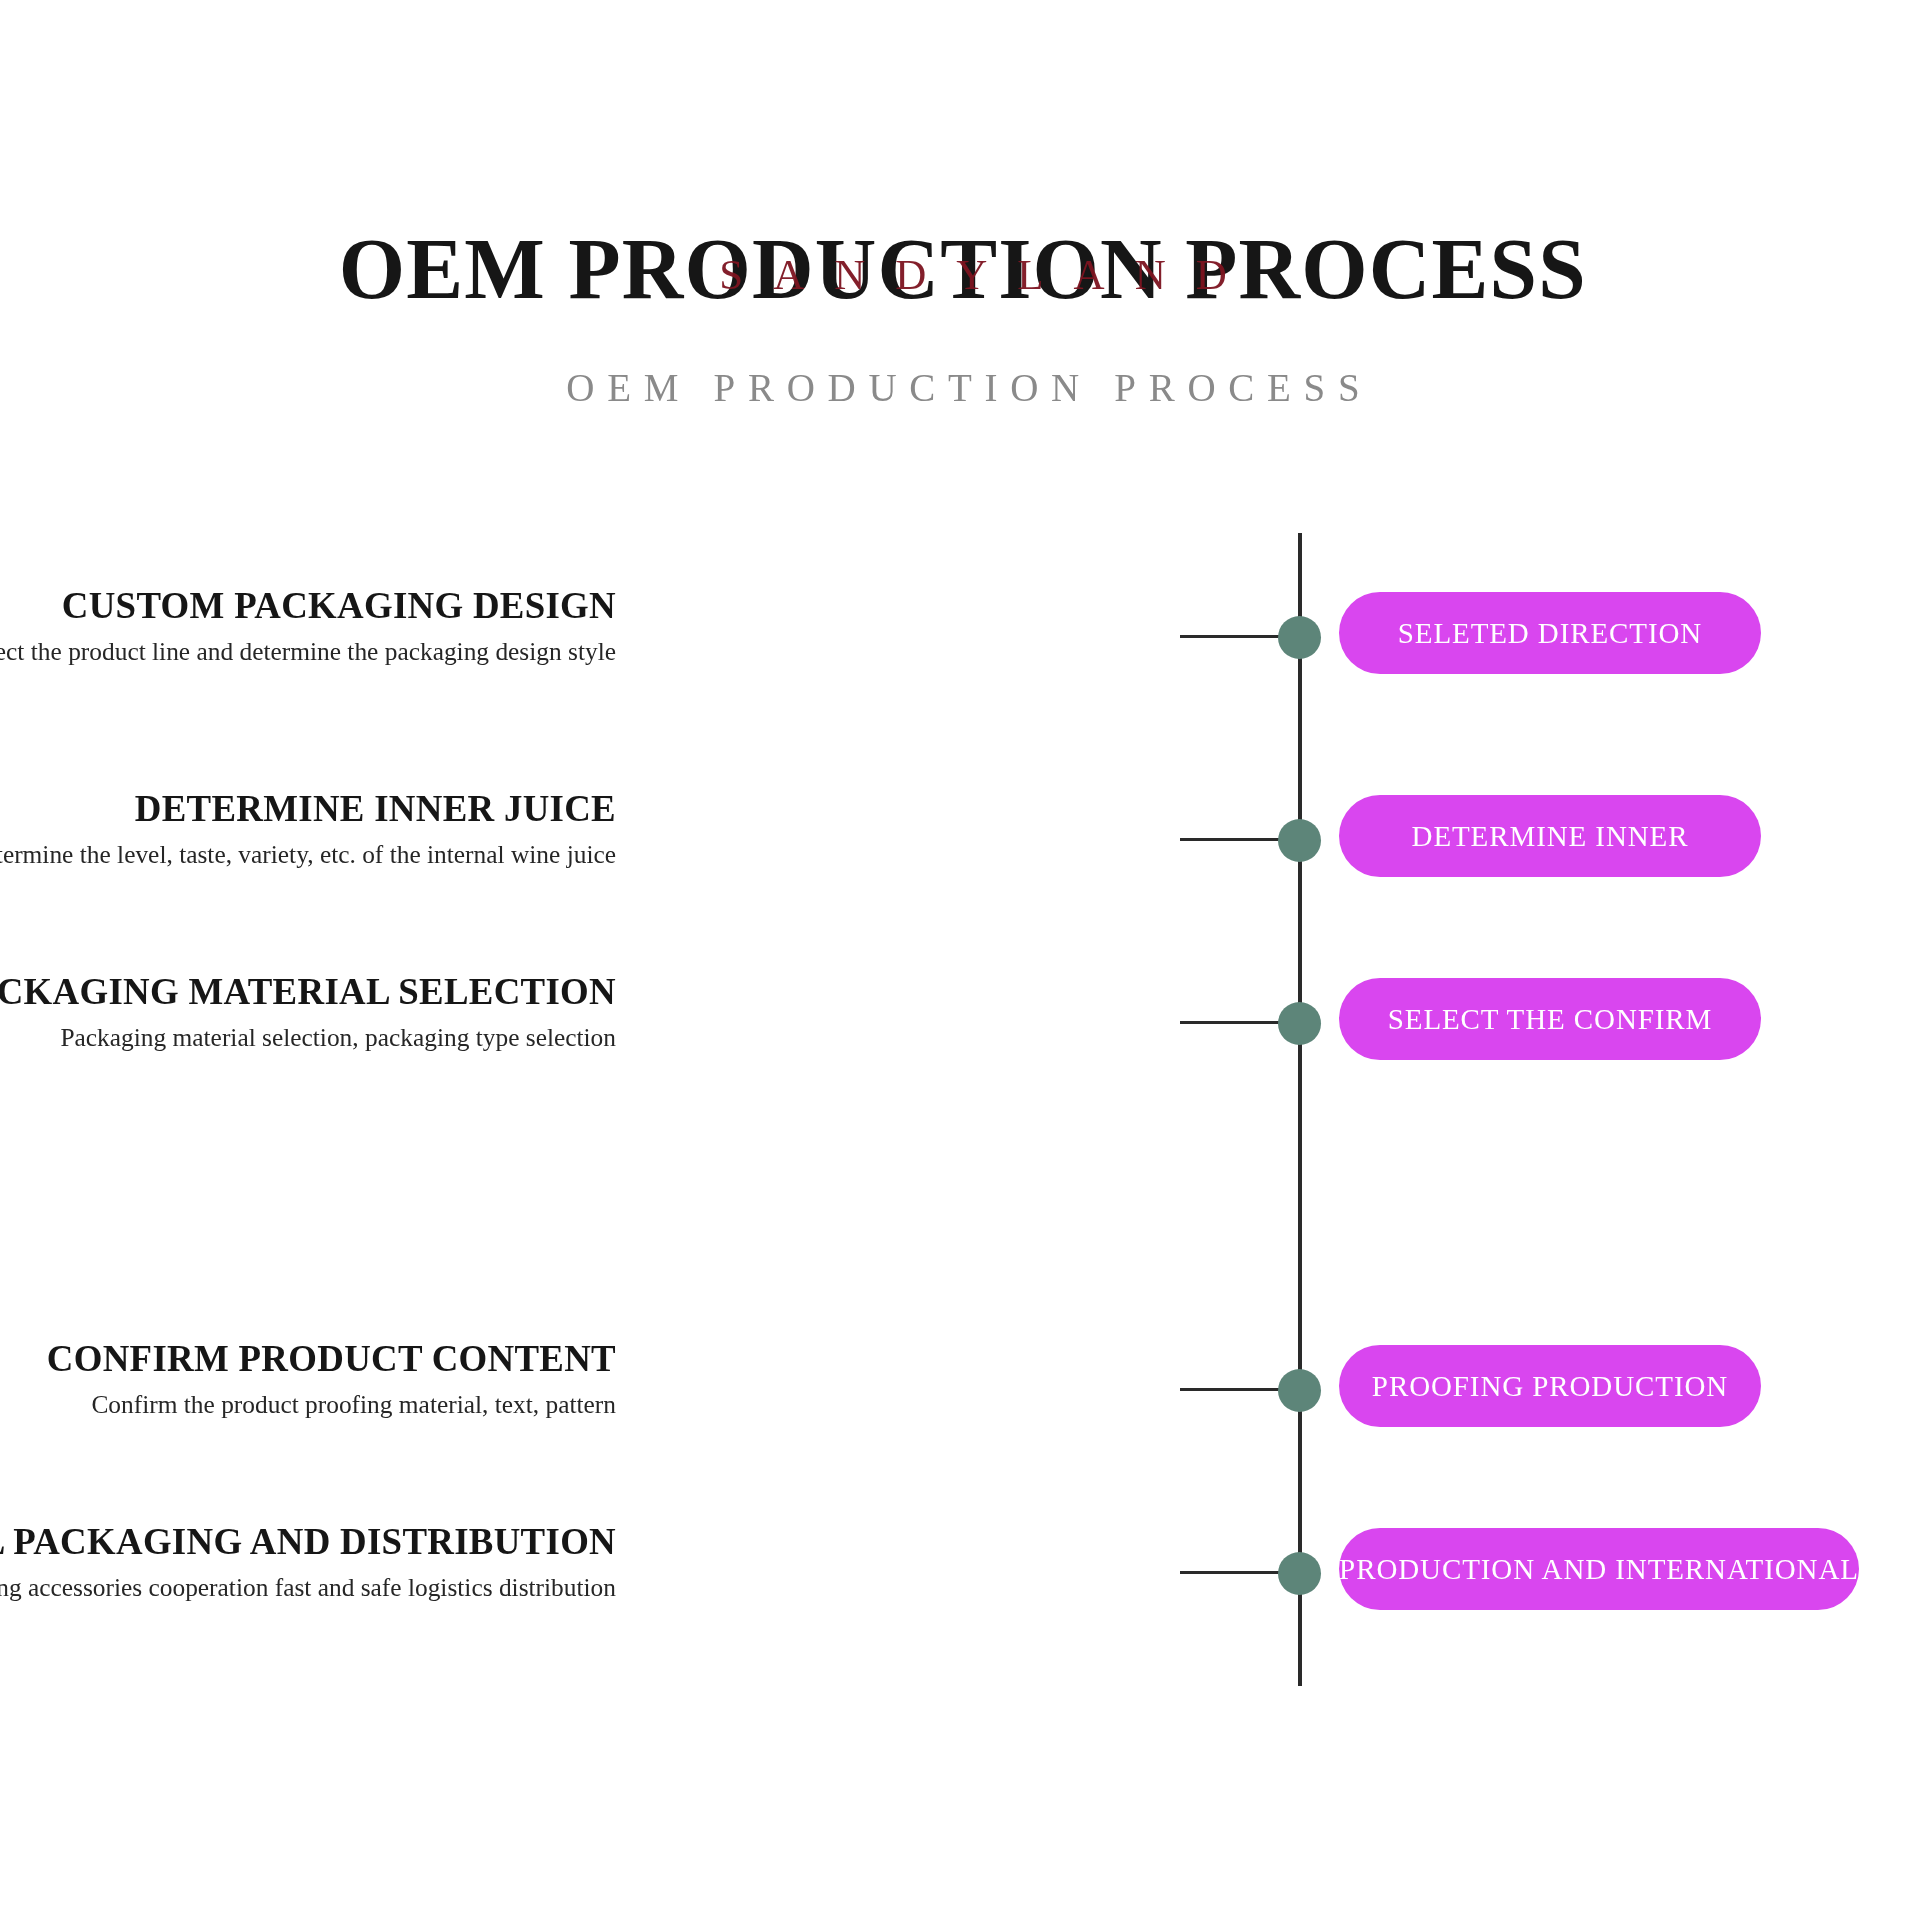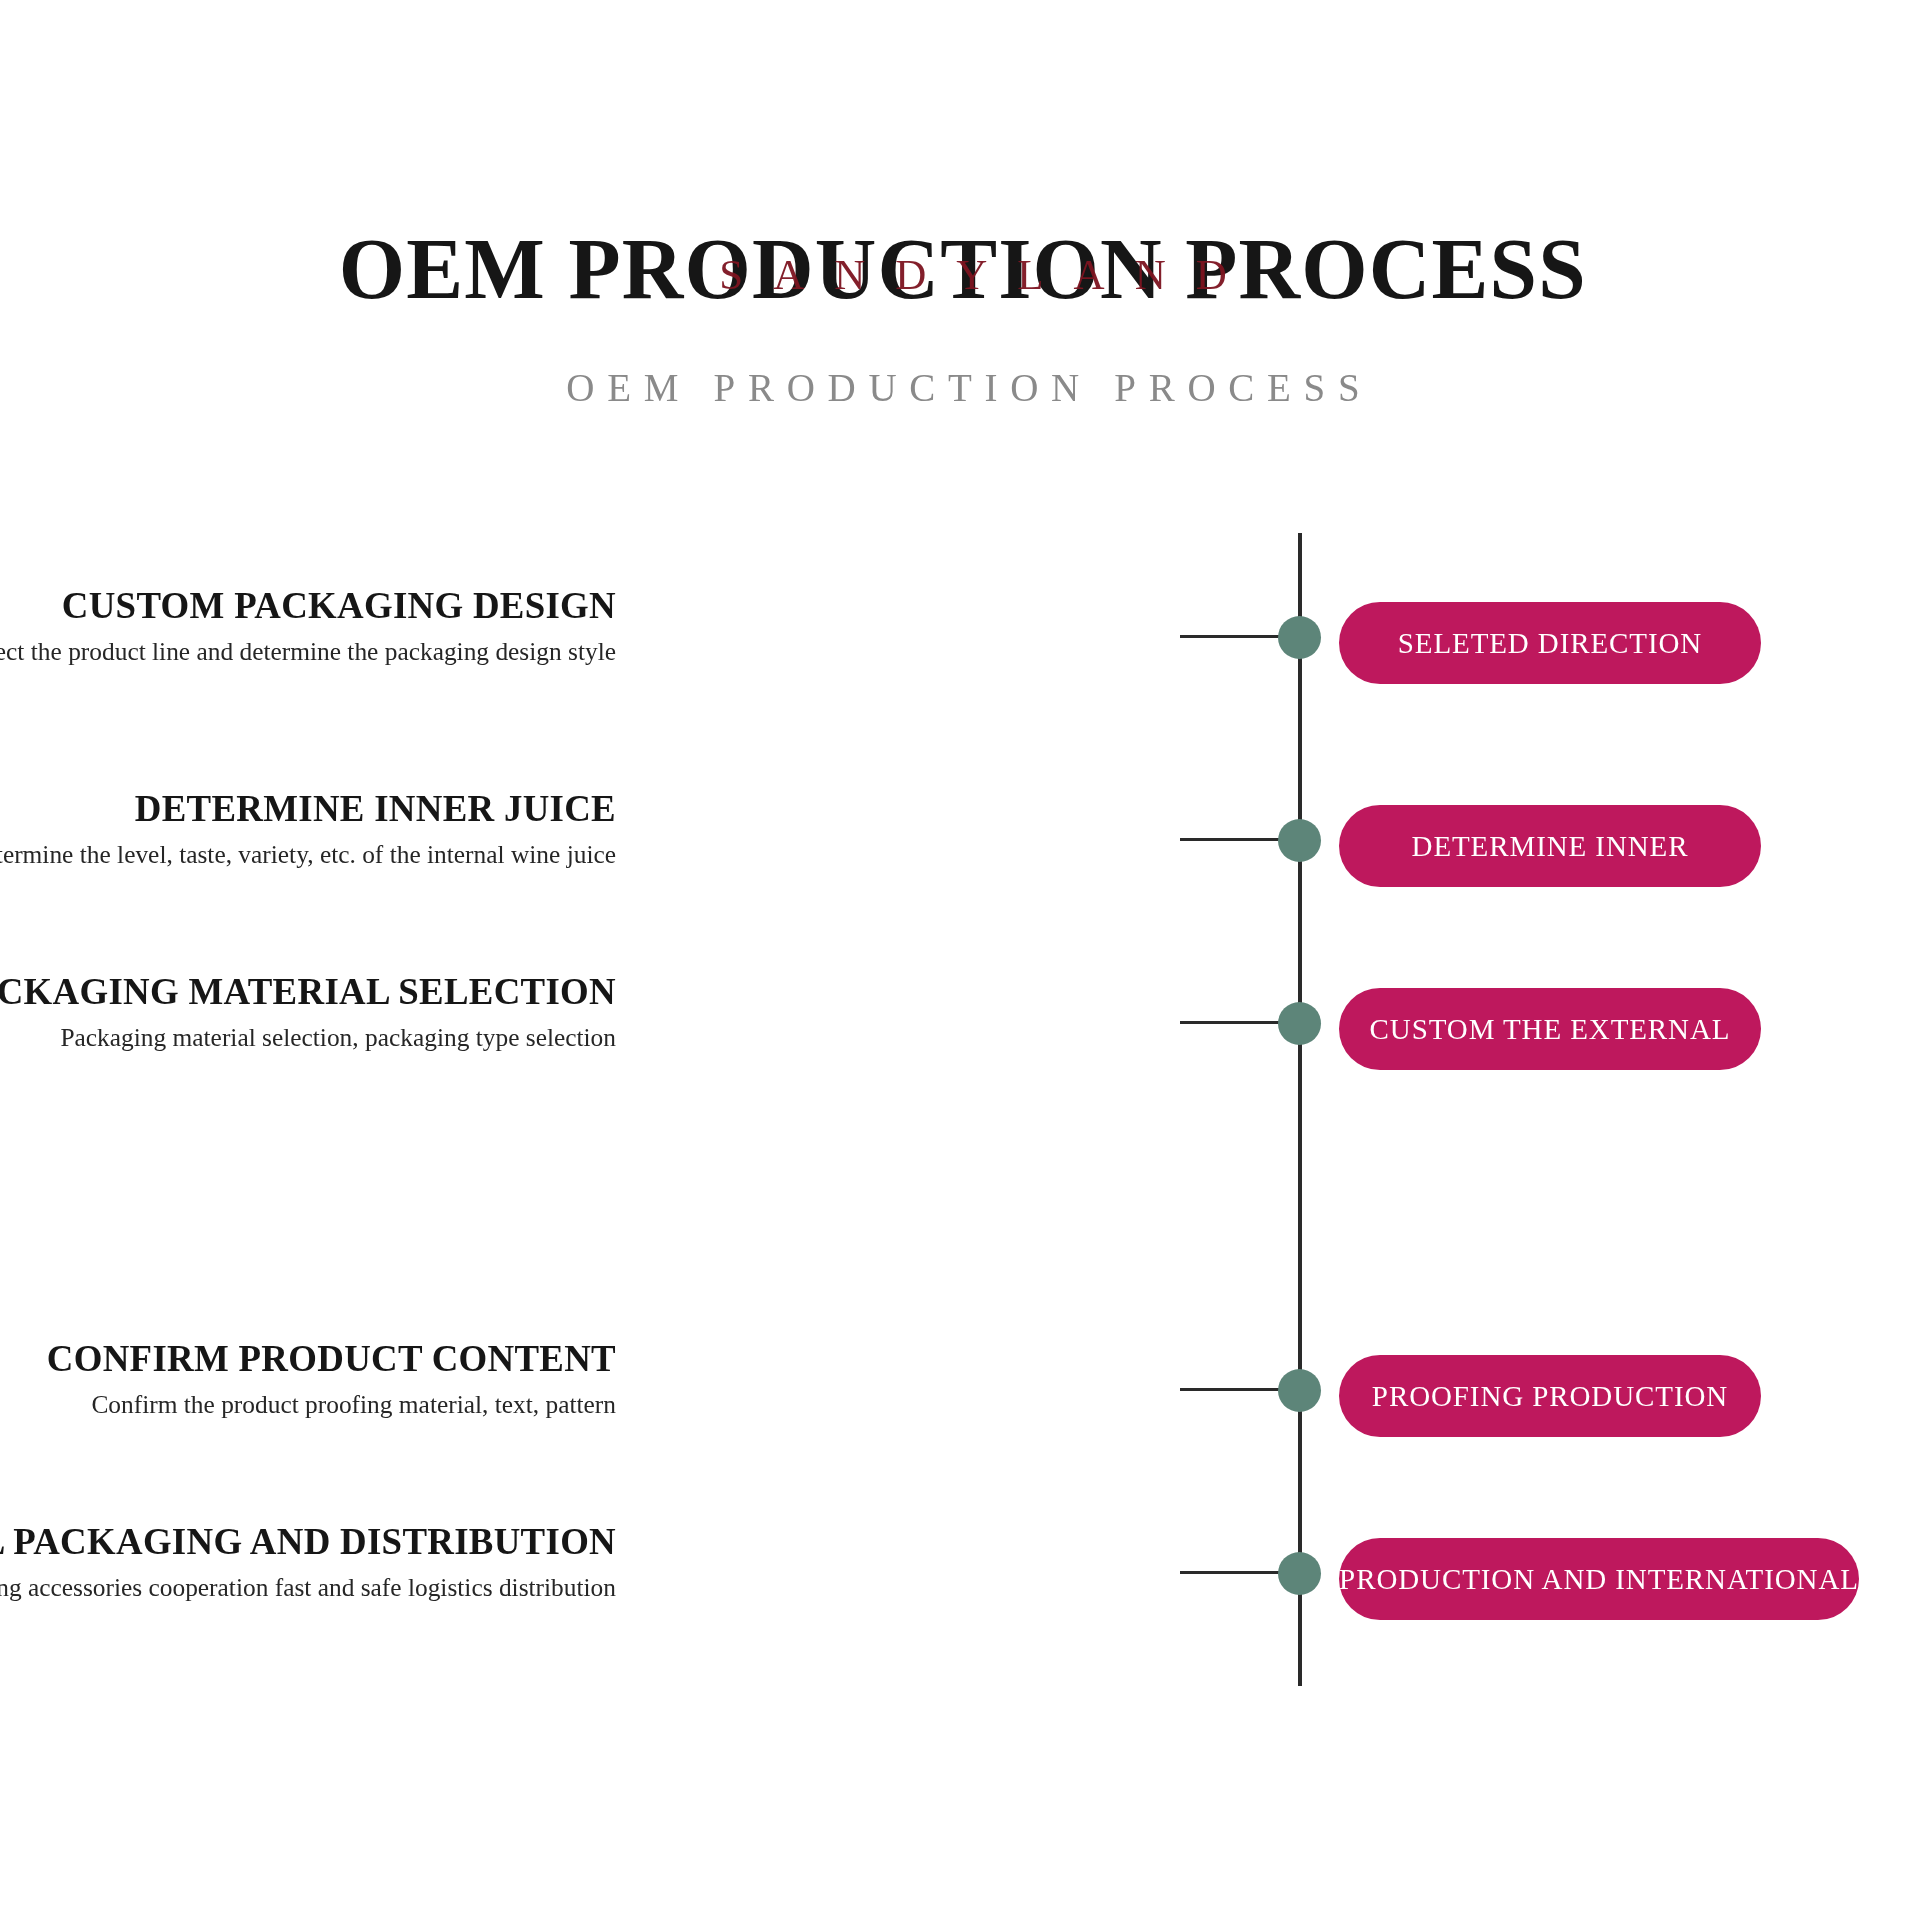--- a/index.html
+++ b/index.html
@@ -151,24 +151,24 @@
     top: 30px;
     width: 43px;
     height: 43px;
     border-radius: 50%;
     background: #5d8579;
   }
 
   .pill {
     position: absolute;
     left: 1339px;
-    top: 16px;
+    top: 6px;
     height: 82px;
     border-radius: 41px;
-    background: #be185d;
+    background: #d946ef;
     display: flex;
     align-items: center;
     justify-content: center;
   }
   .pill-label {
     font-family: "Liberation Serif", "DejaVu Serif", serif;
     font-size: 29px;
     font-weight: 400;
     color: #ffffff;
     letter-spacing: 0.9px;
@@ -226,21 +226,21 @@
   </div>
 
   <div class="row" style="top:972px">
     <div class="row-left">
       <span class="row-title">PACKAGING MATERIAL SELECTION</span>
       <span class="row-desc">Packaging material selection, packaging type selection</span>
     </div>
     <div class="connector"></div>
     <div class="node-dot"></div>
     <div class="pill narrow">
-      <span class="pill-label">CUSTOM THE EXTERNAL</span>
+      <span class="pill-label">SELECT THE CONFIRM</span>
     </div>
   </div>
 
 
   <div class="row" style="top:1339px">
     <div class="row-left">
       <span class="row-title">CONFIRM PRODUCT CONTENT</span>
       <span class="row-desc">Confirm the product proofing material, text, pattern</span>
     </div>
     <div class="connector"></div>

